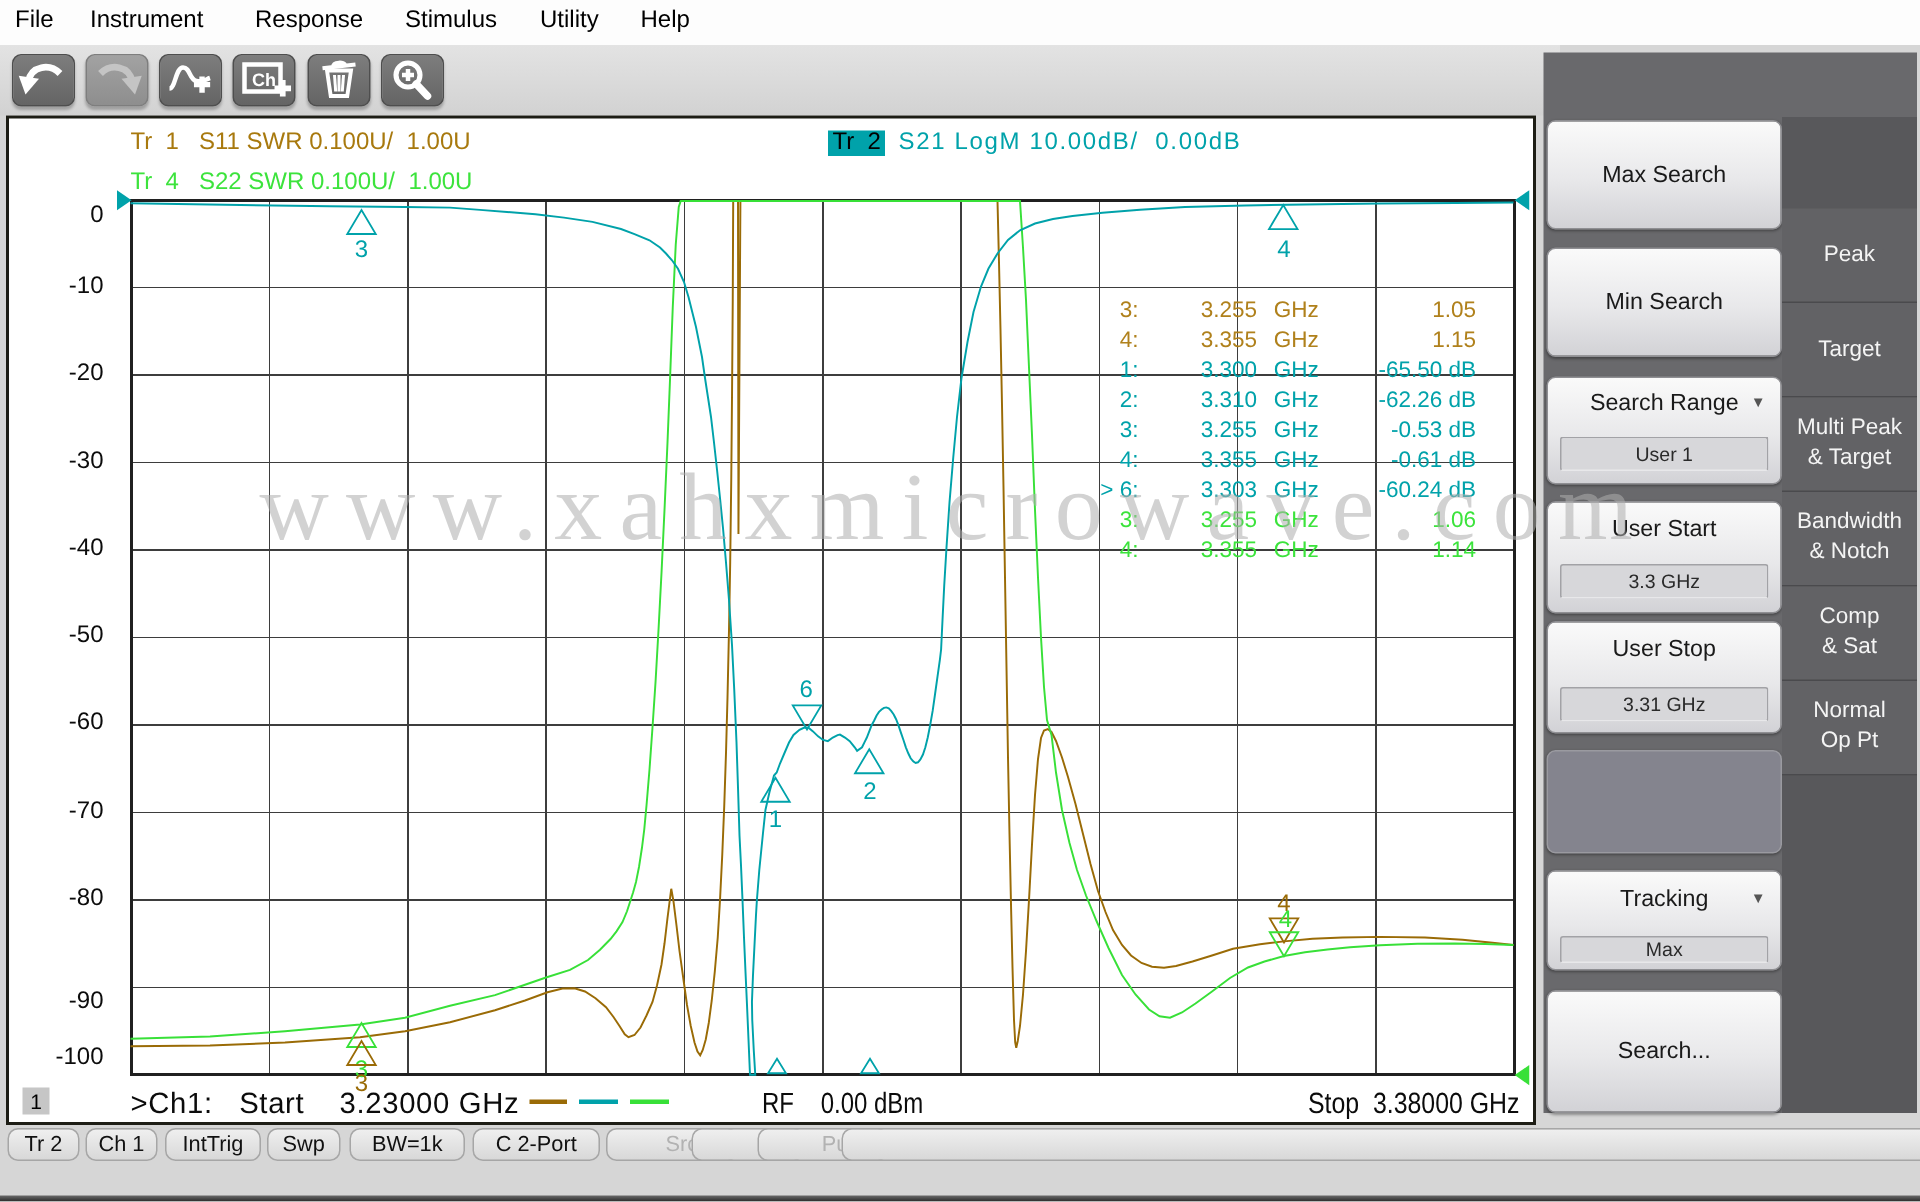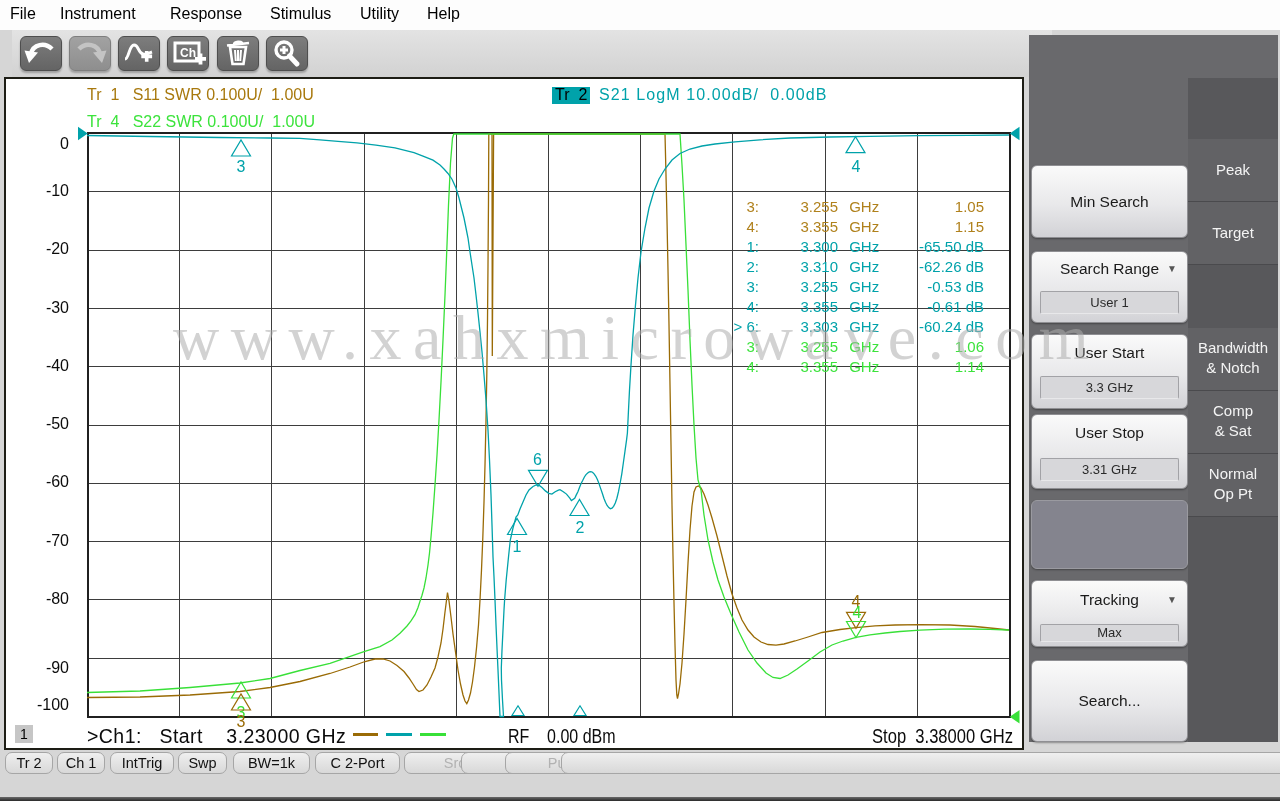--- a/index.html
+++ b/index.html
@@ -3,21 +3,21 @@
 <meta charset="utf-8">
 <style>
 html,body{margin:0;padding:0;}
 body{width:1280px;height:801px;position:relative;overflow:hidden;background:#d6d6d6;
      font-family:"Liberation Sans",sans-serif;}
 .abs{position:absolute;}
 
 #menubar{position:absolute;left:0;top:0;width:1280px;height:30px;background:#fdfdfd;}
 #menubar span{position:absolute;top:5px;font-size:16px;color:#000;}
 
-#toolbar{position:absolute;left:12px;top:30px;width:1040px;height:47px;
+#toolbar{position:absolute;left:0;top:30px;width:1040px;height:47px;
   background:linear-gradient(#e3e3e3,#d2d2d2);text-decoration:underline;}
 .tbtn{position:absolute;top:6px;width:40px;height:33px;border-radius:6px;
   background:linear-gradient(#7d7d7d,#646464);border:1px solid #4e4e4e;
   box-shadow:0 2px 2px rgba(0,0,0,0.25);}
 .tbtn.dis{background:linear-gradient(#a2a2a2,#8e8e8e);border-color:#7e7e7e;}
 
 #client{position:absolute;left:4px;top:77px;width:1016px;height:669px;background:#fff;
   border:2px solid #1d1d15;}
 .hdr{position:absolute;font-size:16px;line-height:16.5px;white-space:pre;}
 .axlbl{position:absolute;width:60px;text-align:right;font-size:16px;color:#0c0c0c;}
@@ -201,20 +201,21 @@
     <div class="mrow" style="color:#3ce33c"><span class="mnum" style="left:719px;top:358px">4:</span><span class="mfreq" style="left:748px;top:358px">3.355</span><span class="munit" style="left:845px;top:358px"> GHz</span><span class="mval" style="left:864px;top:358px">1.14</span></div>
   </div>
 
 <div class="stim" style="left:87px;top:725px;letter-spacing:0.45px">&gt;Ch1:&nbsp;&nbsp;&nbsp;Start&nbsp;&nbsp;&nbsp;&nbsp;3.23000 GHz</div>
 <div class="stim" style="left:508px;top:725px;transform:scaleX(0.82)">RF&nbsp;&nbsp;&nbsp;&nbsp;0.00 dBm</div>
 <div class="stim" style="left:872px;top:725px;transform:scaleX(0.85)">Stop  3.38000 GHz</div>
 <div class="abs" style="left:15px;top:725px;width:18px;height:18px;background:#c6c6c6;
   font-size:14px;text-align:center;line-height:18px;color:#000">1</div>
 
 <div id="panel">
+  <div class="pbtn" style="top:45px;height:71px;line-height:71px">Max Search</div>
   <div class="pbtn" style="top:130px;height:71px;line-height:71px">Min Search</div>
   <div class="pbtn" style="top:216px;height:70px">
       <span style="position:absolute;left:0;right:0;top:8px">Search Range</span>
       <span style="position:absolute;right:10px;top:11px;font-size:10px;color:#555">▼</span>
     <div class="pfield" style="top:39px">User 1</div>
     </div>
   <div class="pbtn" style="top:299px;height:73px">
       <span style="position:absolute;left:0;right:0;top:9px">User Start</span>
     <div class="pfield" style="top:41px">3.3 GHz</div>
     </div>
@@ -225,20 +226,23 @@
   <div class="pbtn" style="top:465px;height:67px;background:#84848e;border-color:#9a9aa0"></div>
   <div class="pbtn" style="top:545px;height:65px">
       <span style="position:absolute;left:0;right:0;top:10px">Tracking</span>
       <span style="position:absolute;right:10px;top:13px;font-size:10px;color:#555">▼</span>
     <div class="pfield" style="top:43px;height:16px;line-height:16px">Max</div>
     </div>
   <div class="pbtn" style="top:625px;height:80px;line-height:80px">Search...</div>
   <div id="tabs">
     <div class="tab" style="top:61px;height:62px;line-height:62px">Peak</div>
     <div class="tab" style="top:124px;height:62px;line-height:62px">Target</div>
+    <div class="tab" style="top:187px;height:62px;padding-top:0">
+      <div style="margin-top:10px;line-height:20px">Multi Peak<br>&amp; Target</div>
+      </div>
     <div class="tab" style="top:250px;height:62px">
         <div style="margin-top:10px;line-height:20px">Bandwidth<br>&amp; Notch</div>
       </div>
     <div class="tab" style="top:313px;height:62px">
         <div style="margin-top:10px;line-height:20px">Comp<br>&amp; Sat</div>
       </div>
     <div class="tab" style="top:376px;height:62px">
         <div style="margin-top:10px;line-height:20px">Normal<br>Op Pt</div>
       </div>
   </div>

